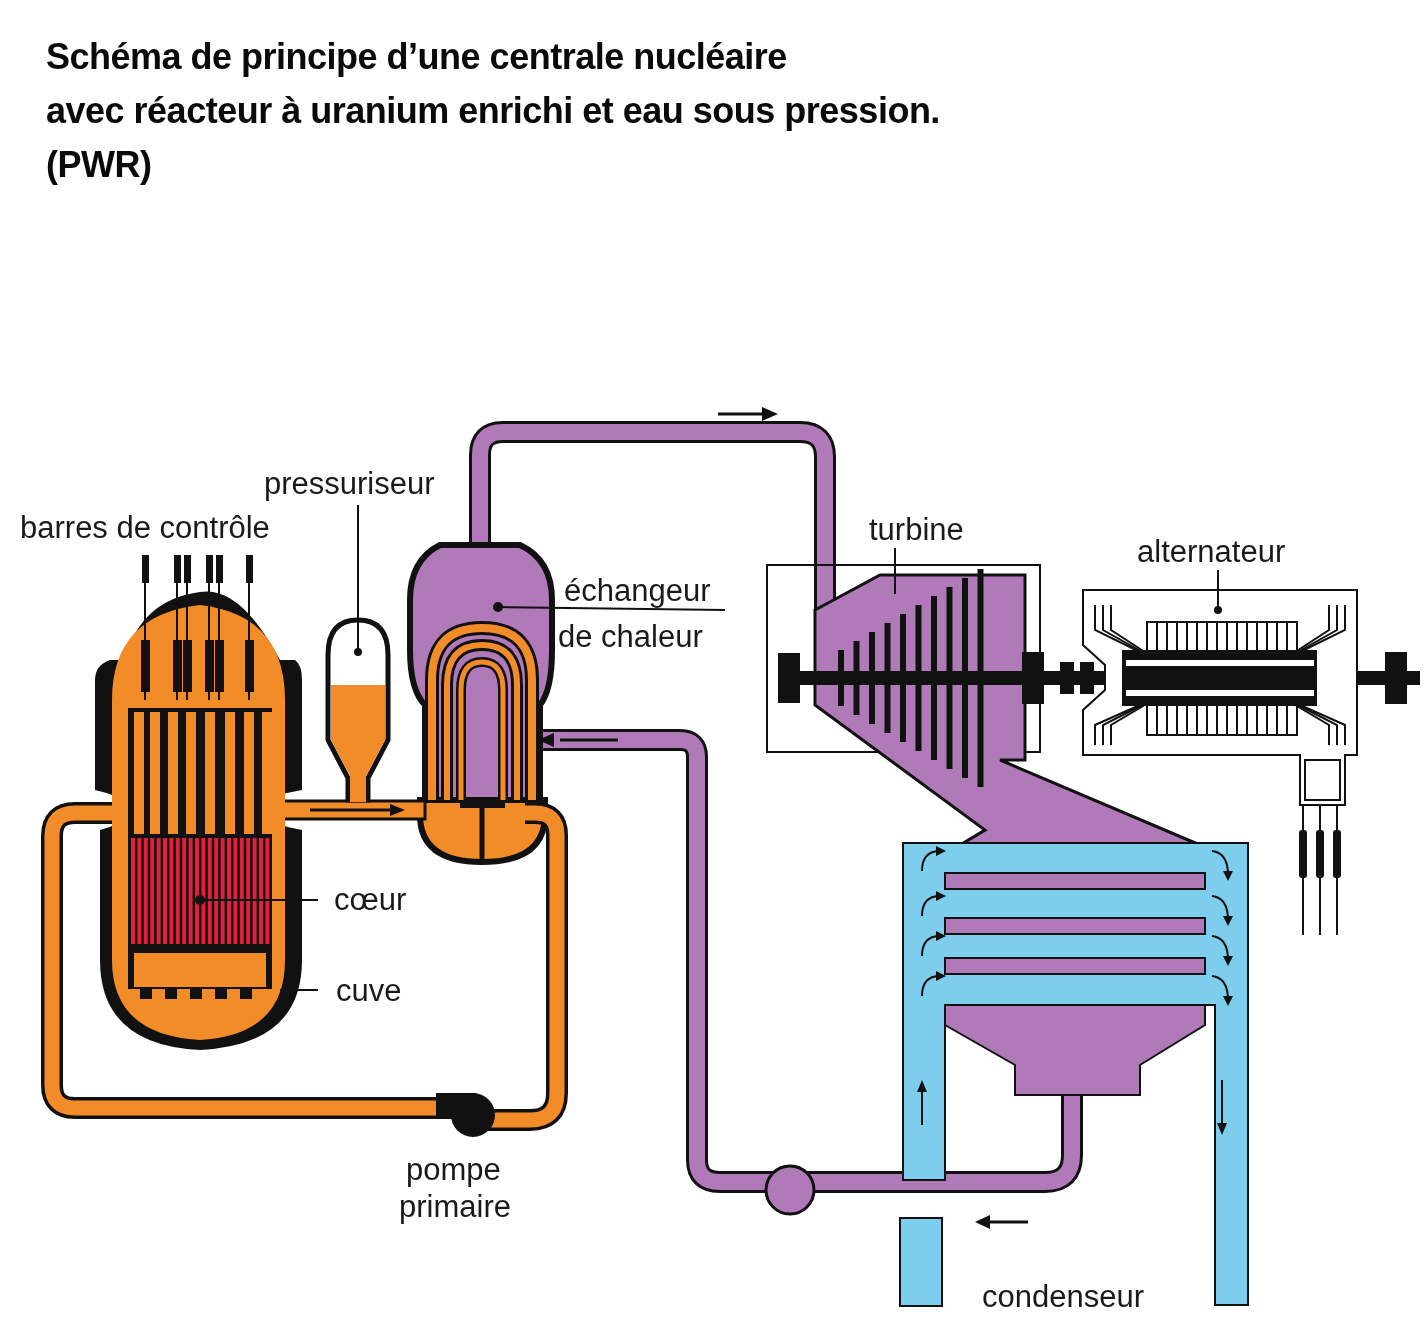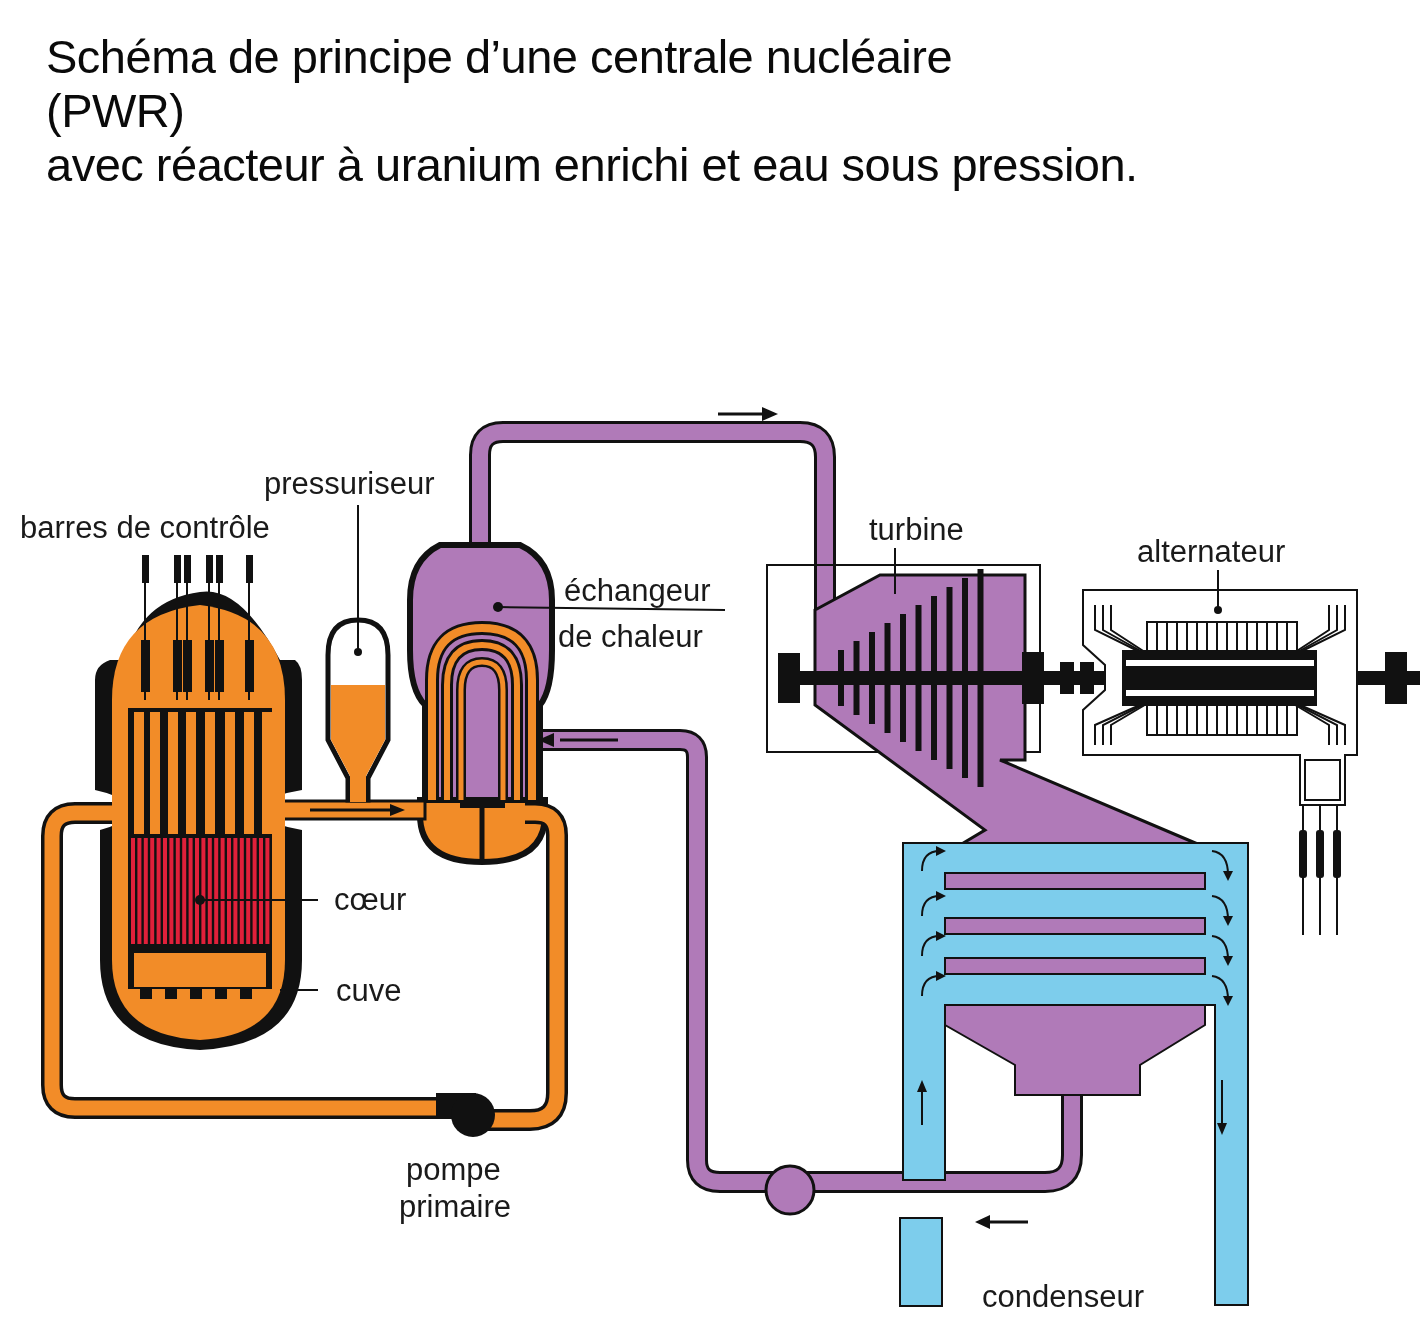--- a/index.html
+++ b/index.html
@@ -1,28 +1,28 @@
 <!DOCTYPE html>
 <html><head>
 <meta charset="utf-8">
 <style>
   html, body { margin: 0; padding: 0; background: #ffffff; }
   body { width: 1425px; height: 1341px; position: relative; overflow: hidden; font-family: "Liberation Sans", sans-serif; }
-  .title { position: absolute; left: 46px; top: 30px; font-family: "Liberation Sans", sans-serif; font-weight: normal; font-size: 47px; line-height: 54px; color: #0a0a0a; letter-spacing: -0.5px; }
+  .title { position: absolute; left: 46px; top: 30px; font-family: "Liberation Sans", sans-serif; font-weight: bold; font-size: 36px; line-height: 54px; color: #0a0a0a; letter-spacing: -0.5px; }
   .title div { white-space: nowrap; }
   svg#diagram { position: absolute; left: 0; top: 0; }
   .lbl { font-family: "Liberation Sans", sans-serif; font-size: 31px; fill: #1a1a1a; }
 </style>
 </head>
 <body>
 
 <div class="title">
   <div>Schéma de principe d’une centrale nucléaire</div>
+  <div>avec réacteur à uranium enrichi et eau sous pression.</div>
   <div>(PWR)</div>
-  <div>avec réacteur à uranium enrichi et eau sous pression.</div>
 </div>
 
 <svg id="diagram" width="1425" height="1341" viewBox="0 0 1425 1341">
 
   <path d="M480,545 L480,455 Q480,432 503,432 L800,432 Q825,432 825,457 L825,610" fill="none" stroke="#111" stroke-width="22" stroke-linejoin="round"></path>
   <path d="M480,545 L480,455 Q480,432 503,432 L800,432 Q825,432 825,457 L825,610" fill="none" stroke="#b07ab8" stroke-width="16" stroke-linejoin="round"></path>
 
   <g>
     <line x1="718" y1="414" x2="765" y2="414" stroke="#111" stroke-width="3"></line>
     <polygon points="778,414 762,407 762,421" fill="#111"></polygon>

